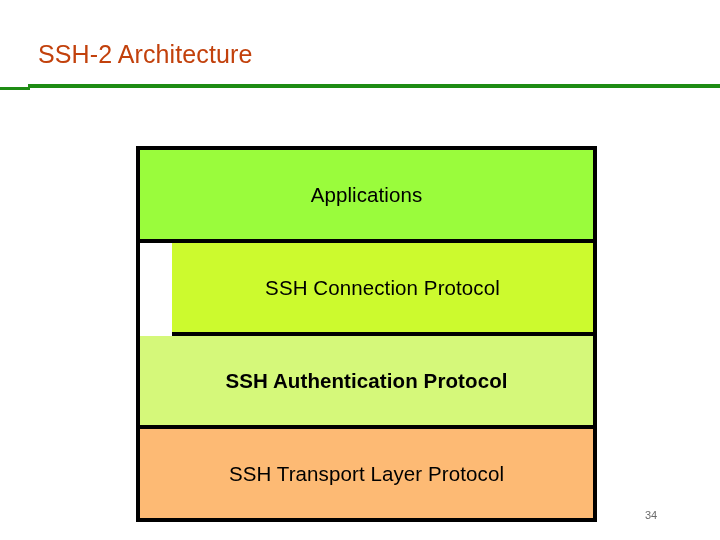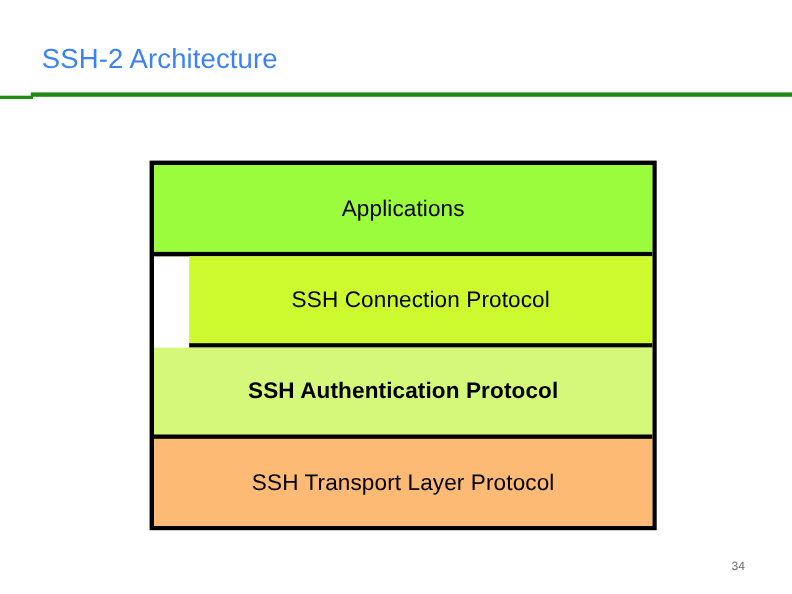--- a/index.html
+++ b/index.html
@@ -52,21 +52,21 @@
     height: 3px;
     background: #1e8c14;
   }
 
   
   #layer-stack {
     position: absolute;
     left: 136px;
     top: 146px;
     width: 461px;
-    height: 336px;
+    height: 376px;
     box-sizing: border-box;
     border: 4px solid #000000;
     background: #ffffff;
     display: flex;
     flex-direction: column;
   }
   .layer-row {
     flex: 1 1 0;
     min-height: 0;
     box-sizing: border-box;
@@ -93,21 +93,21 @@
     left: 645px;
     top: 508px;
     font-size: 11px;
     line-height: 14px;
     color: #6b6b6b;
   }
 </style>
 </head>
 <body style="background-color: rgb(255, 255, 255);">
 
-<div id="slide-title" style="color: #3b82f6;">SSH-2 Architecture</div>
+<div id="slide-title" style="color: #c2410c;">SSH-2 Architecture</div>
 
 <div id="title-rule">
   <div class="rule-stub" style="background-color: rgb(30, 140, 20);"></div>
   <div class="rule-main" style="background-color: rgb(30, 140, 20);"></div>
 </div>
 
 <div id="layer-stack" style="border-color: rgb(0, 0, 0);">
 
   <div class="layer-row" style="background-color: rgb(154, 252, 60); border-color: rgb(0, 0, 0);">
     <span class="layer-label">Applications</span>
@@ -121,13 +121,13 @@
     <span class="layer-label">SSH Authentication Protocol</span>
   </div>
 
   <div class="layer-row" style="background-color: #fdba74; border-color: rgb(0, 0, 0);">
     <span class="layer-label">SSH Transport Layer Protocol</span>
   </div>
 
 
 </div>
 
-<div id="page-number" style="color: rgb(107, 107, 107); margin-left: 20px;">34</div>
+<div id="page-number" style="color: rgb(107, 107, 107);">34</div>
 
 </body></html>

